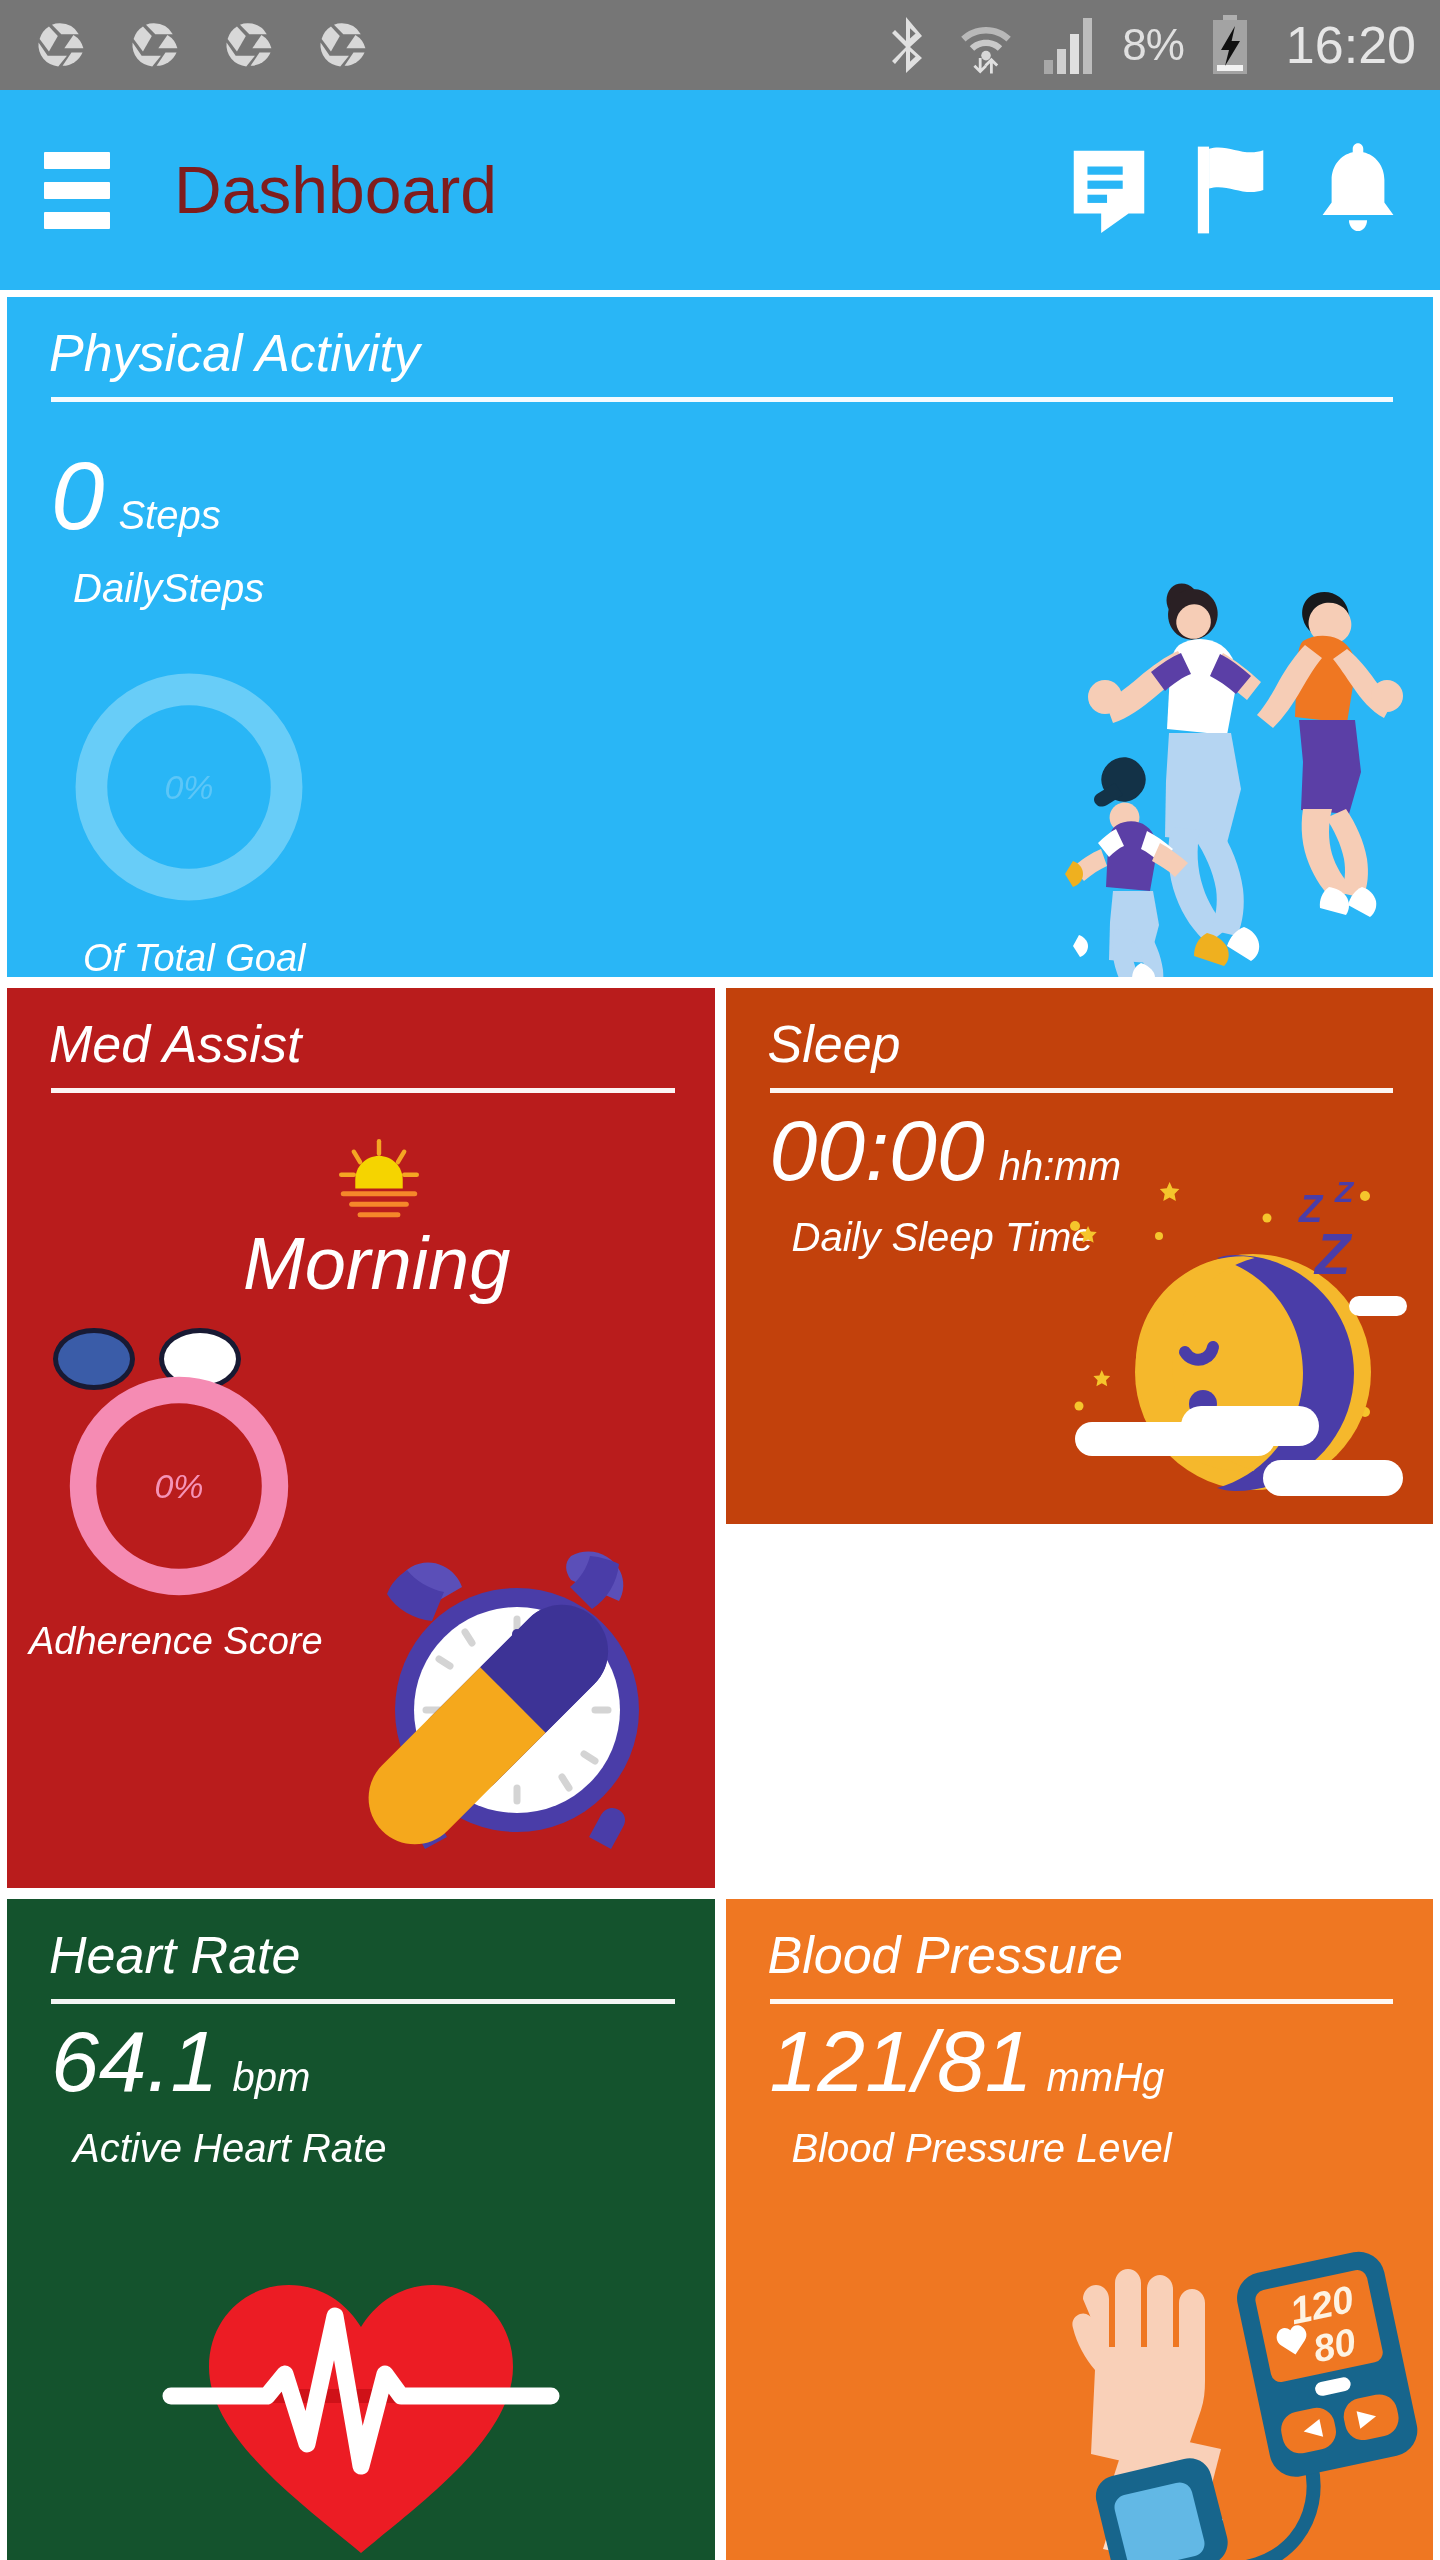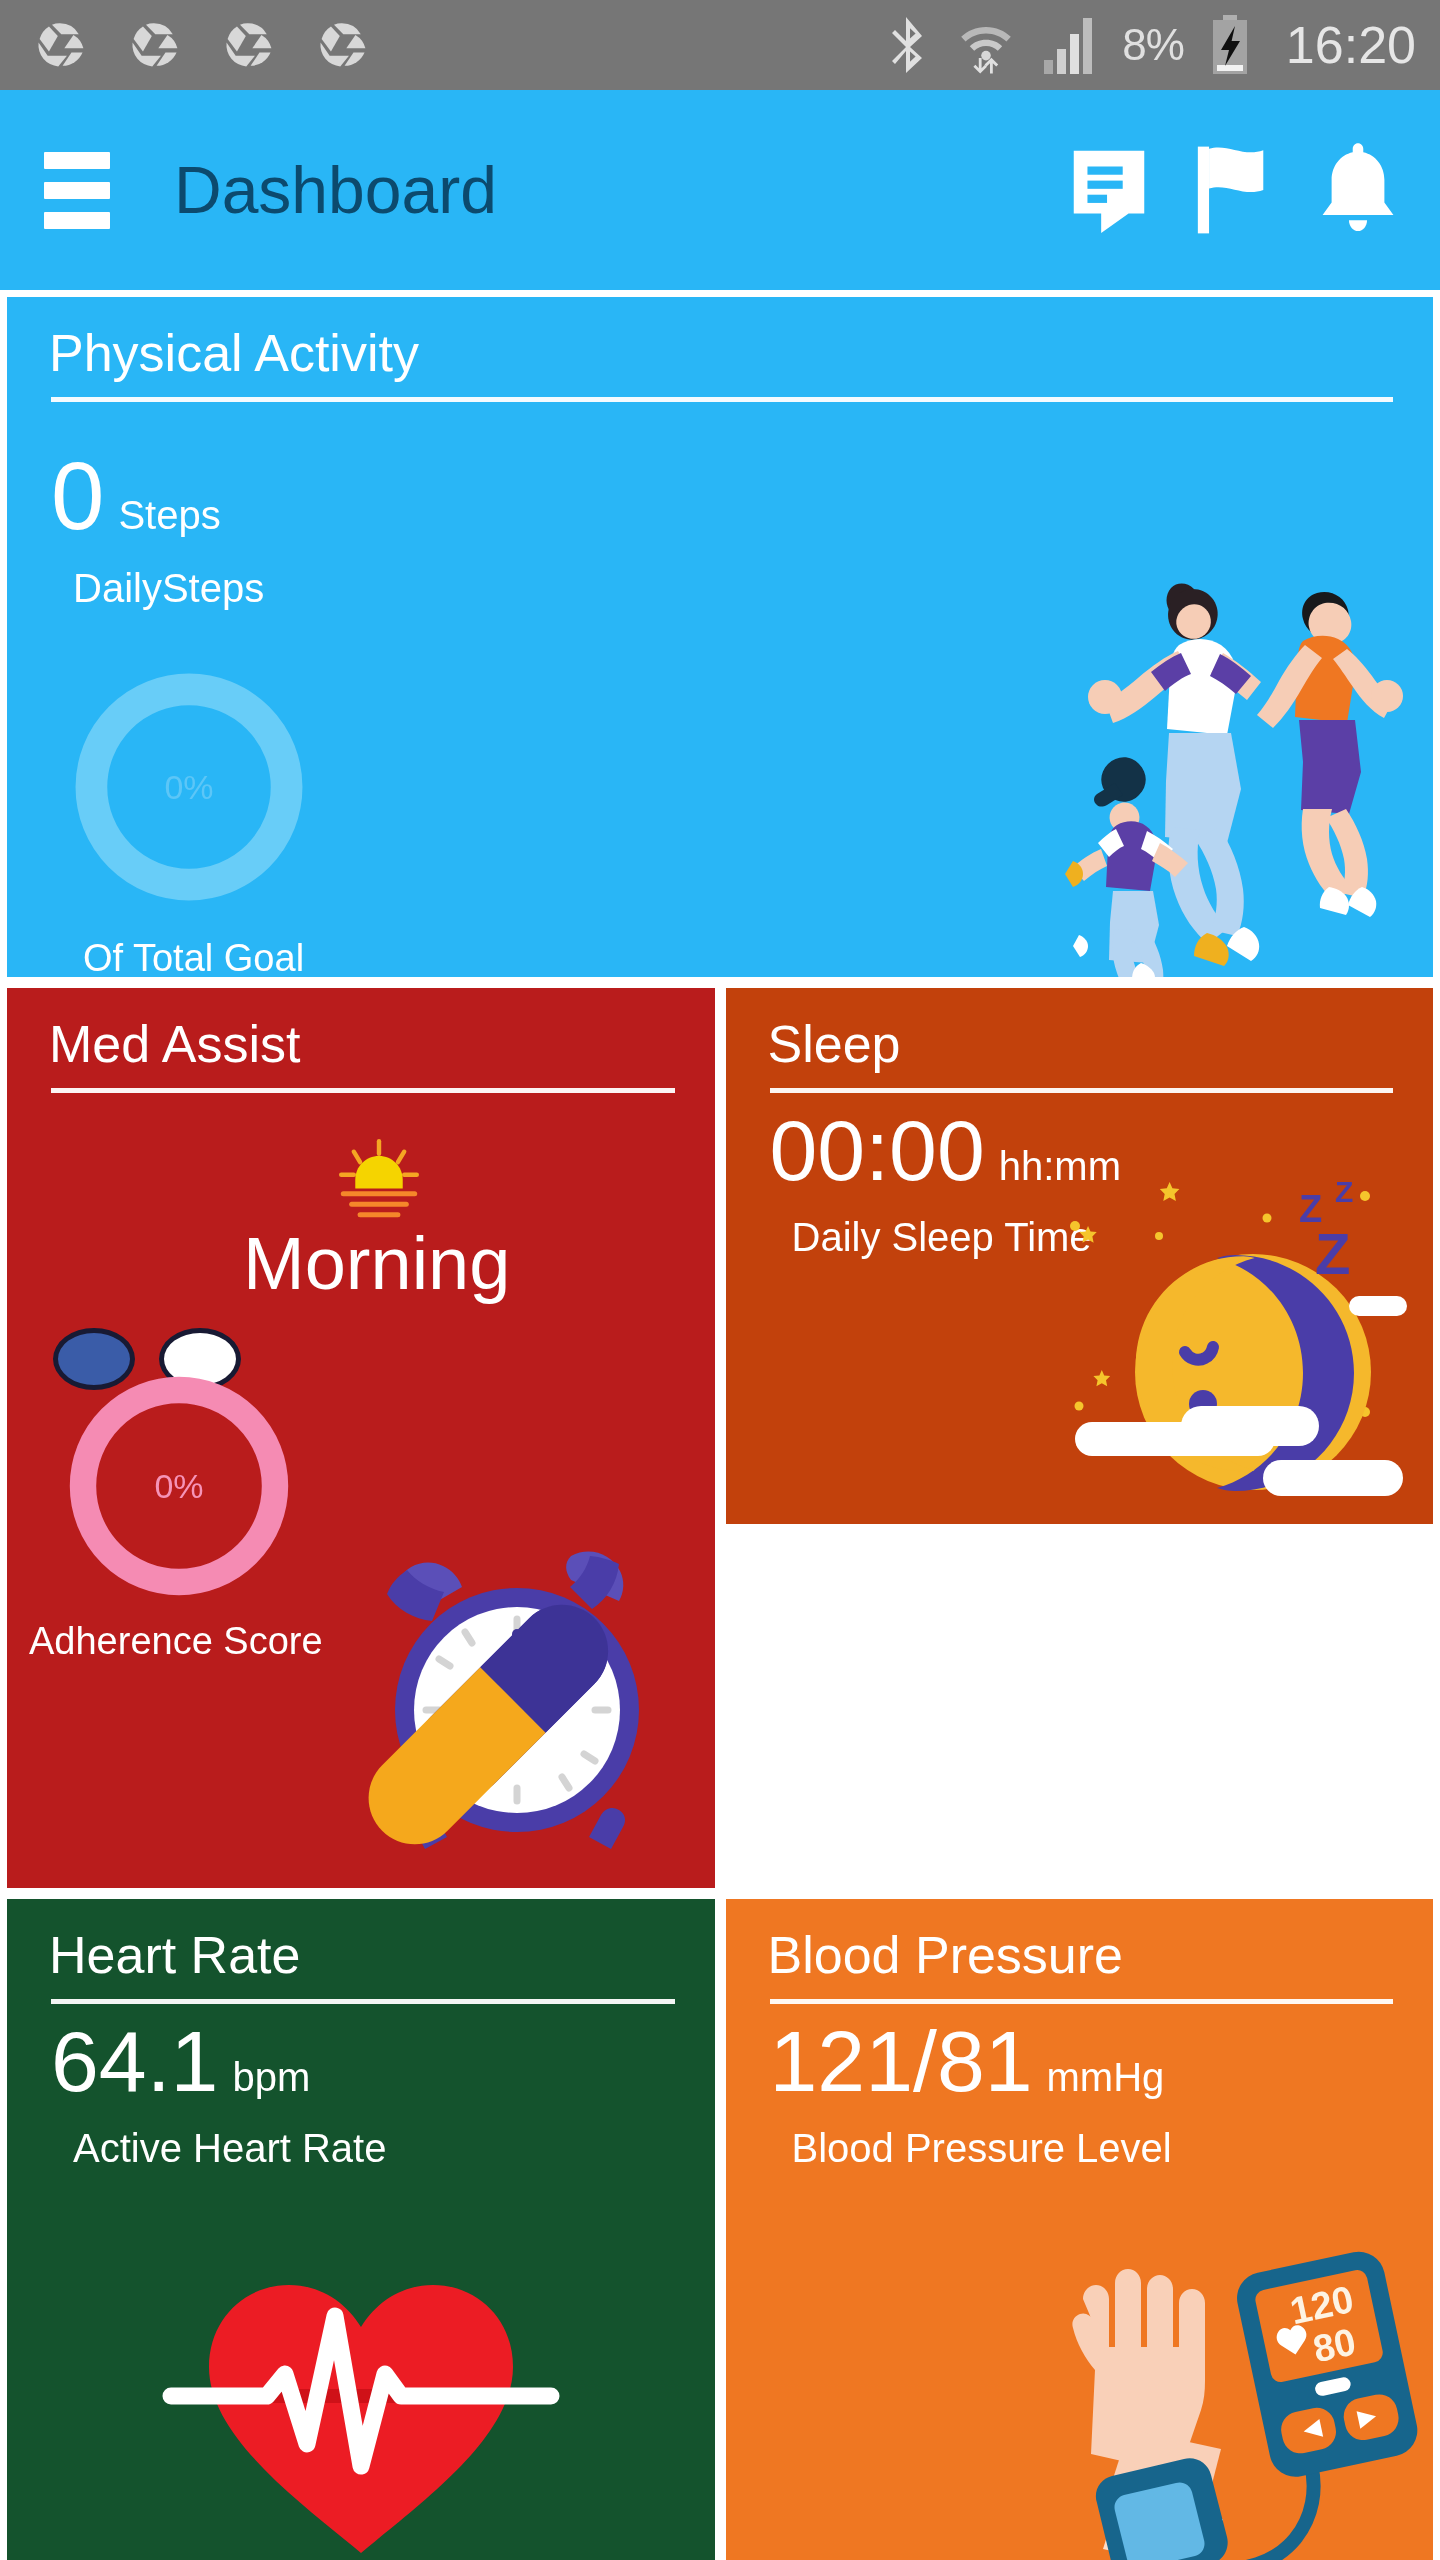--- a/index.html
+++ b/index.html
@@ -31,28 +31,28 @@
 
   
   .appbar{
     height:200px; background:#29b6f6;
     display:flex; align-items:center;
     padding:0 36px 0 44px;
   }
   .hamburger{ width:66px; display:flex; flex-direction:column; gap:13px; cursor:pointer; }
   .hamburger span{ display:block; height:17px; background:#ffffff; border-radius:1px; }
   .appbar-title{
-    color:#0c4a6e; font-size:66px; margin-left:64px; white-space:nowrap;
+    color:#7f1d1d; font-size:66px; margin-left:64px; white-space:nowrap;
   }
   .appbar-actions{ margin-left:auto; display:flex; align-items:center; gap:34px; }
   .appbar-actions svg{ display:block; }
 
   
   .grid{ padding:7px; display:flex; flex-direction:column; gap:11px; }
-  .row{ display:flex; gap:11px; }
+  .row{ display:flex; gap:11px;font-style:italic; }
   .card{ position:relative; overflow:hidden; }
 
   .card-title{
     color:#ffffff; font-size:52px; padding:26px 0 0 42px; display:block;
     white-space:nowrap;
   }
   .card-rule{
     height:5px; background:#ffffff; margin:14px 40px 0 44px; opacity:.95;
   }
   .metric{

